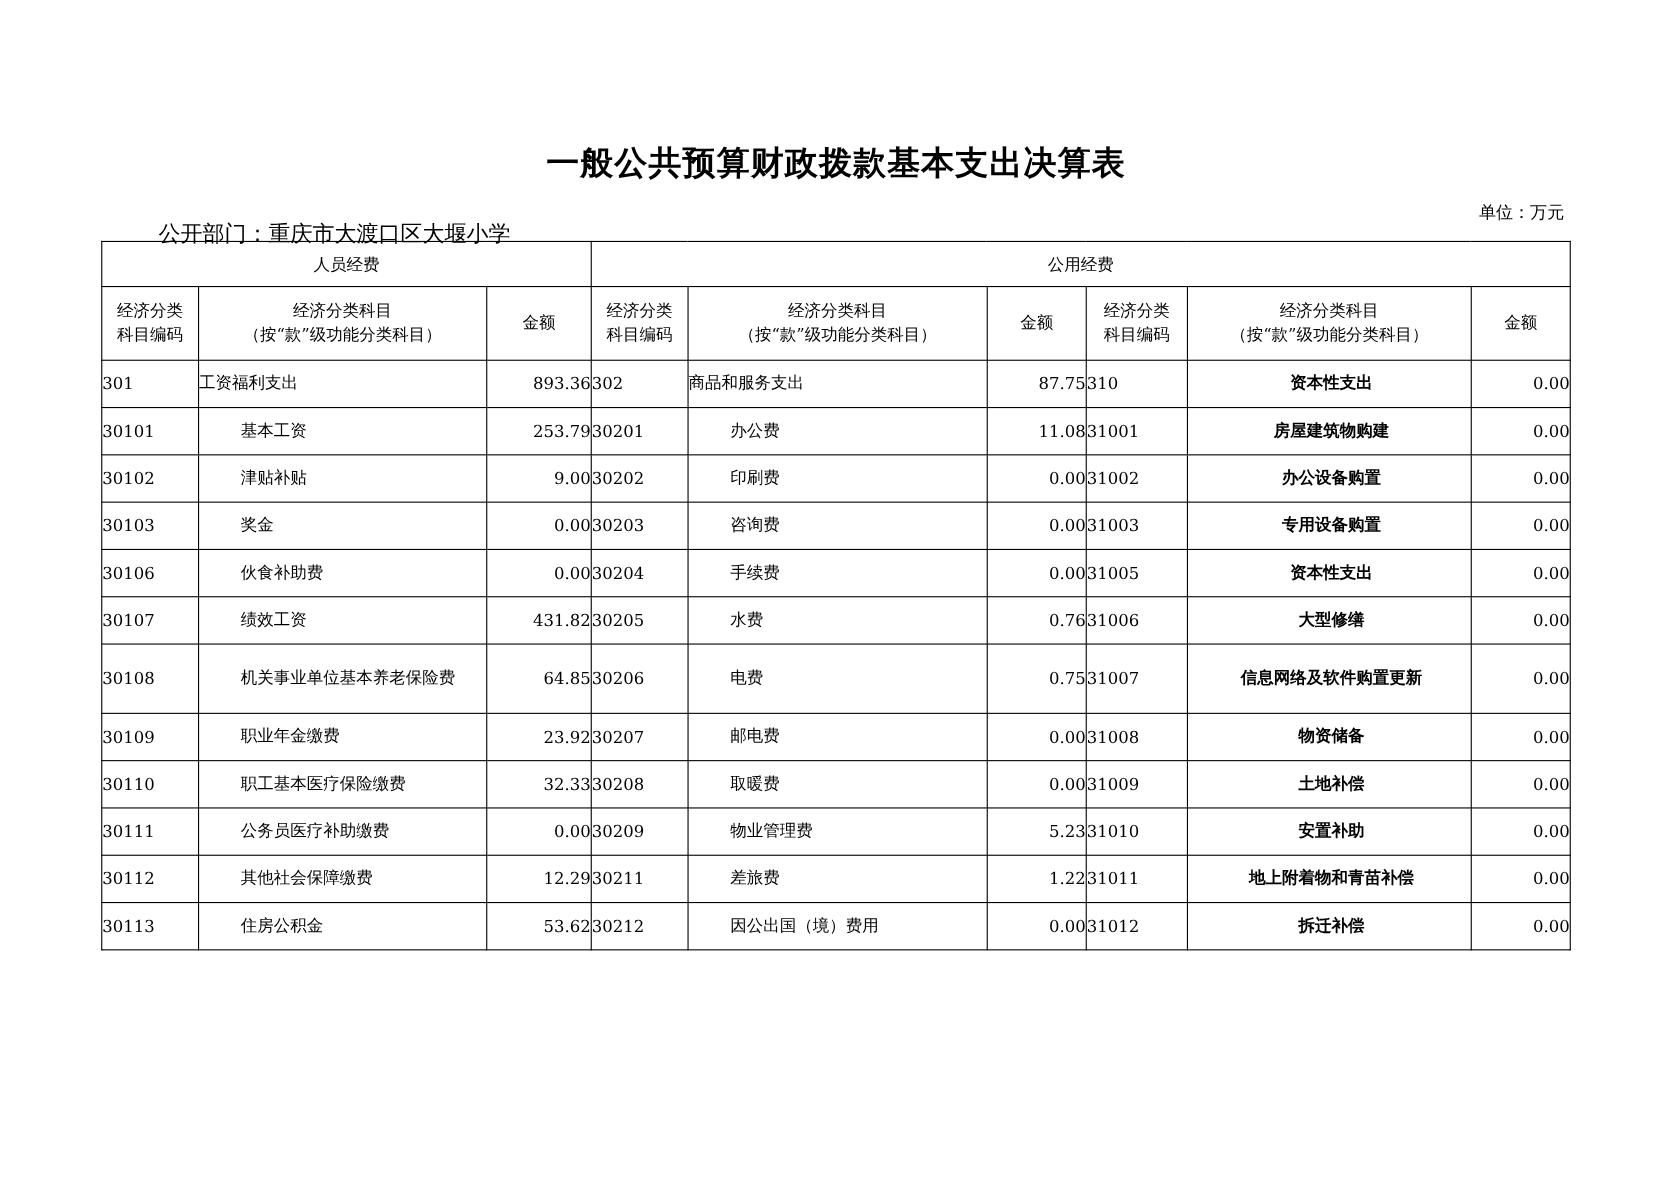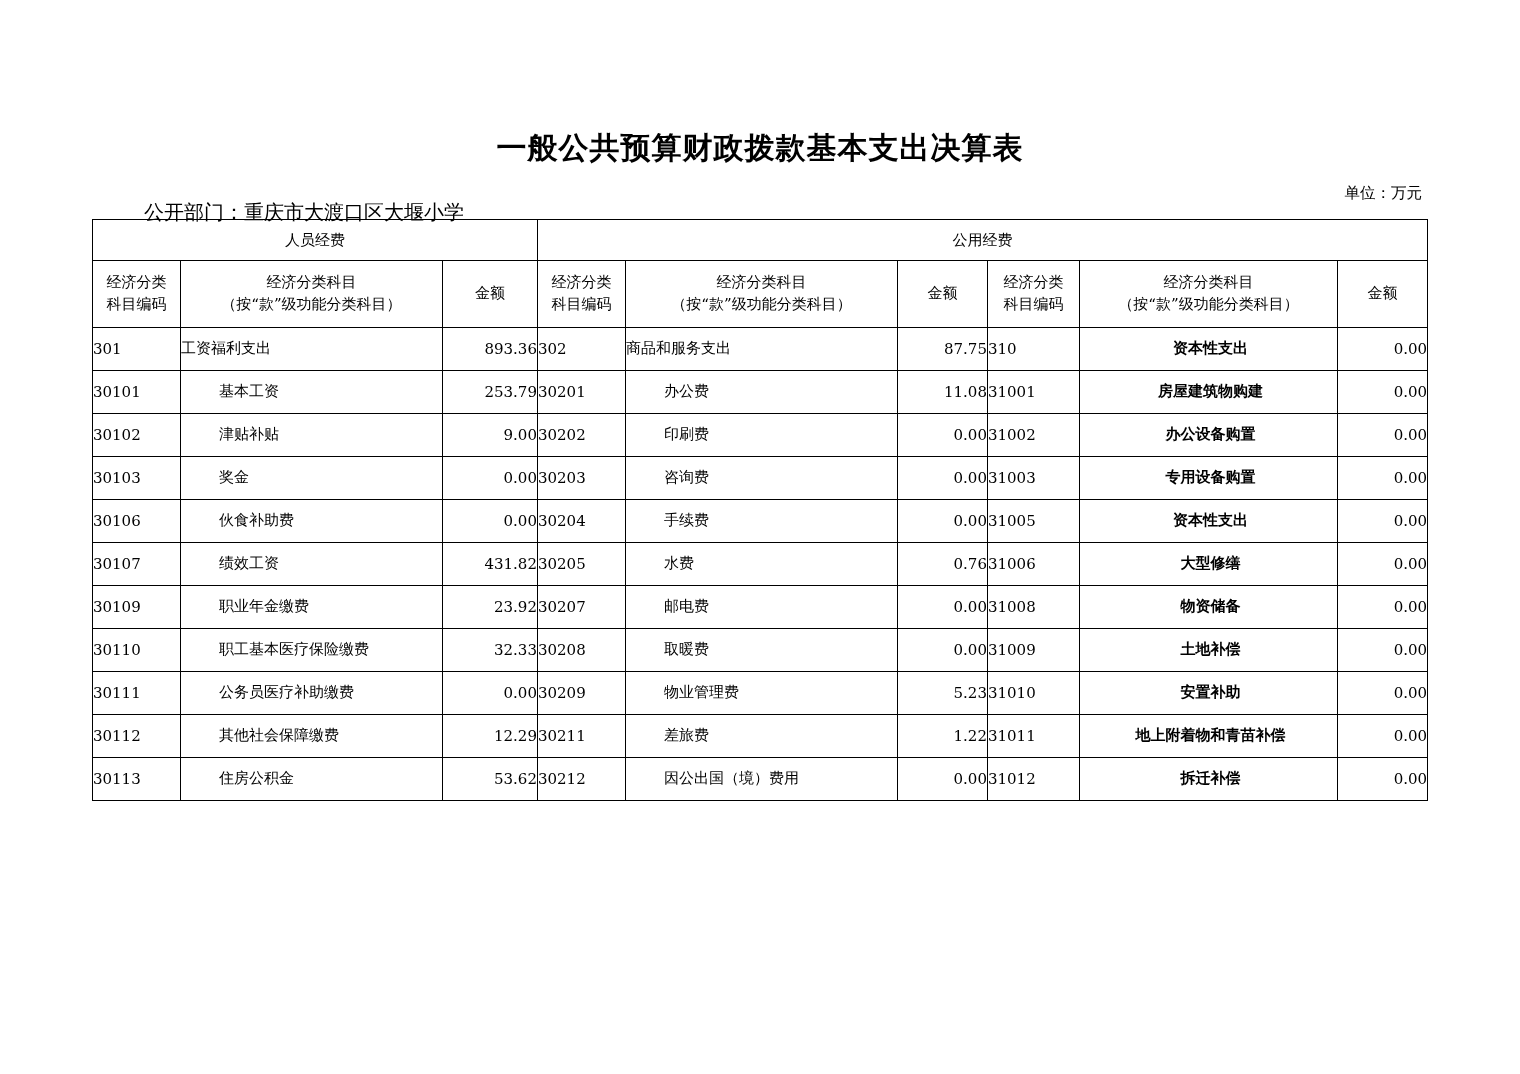--- a/index.html
+++ b/index.html
@@ -246,20 +246,31 @@
           <td class="subject indent">绩效工资</td>
           <td class="amount">431.82</td>
           <td class="code">30205</td>
           <td class="subject indent">水费</td>
           <td class="amount">0.76</td>
           <td class="code">31006</td>
           <td class="subject center">大型修缮</td>
           <td class="amount">0.00</td>
         </tr>
         <tr>
+          <td class="code tall">30108</td>
+          <td class="subject indent tall">机关事业单位基本养老保险费</td>
+          <td class="amount tall">64.85</td>
+          <td class="code tall">30206</td>
+          <td class="subject indent tall">电费</td>
+          <td class="amount tall">0.75</td>
+          <td class="code tall">31007</td>
+          <td class="subject center tall">信息网络及软件购置更新</td>
+          <td class="amount tall">0.00</td>
+        </tr>
+        <tr>
           <td class="code">30109</td>
           <td class="subject indent">职业年金缴费</td>
           <td class="amount">23.92</td>
           <td class="code">30207</td>
           <td class="subject indent">邮电费</td>
           <td class="amount">0.00</td>
           <td class="code">31008</td>
           <td class="subject center">物资储备</td>
           <td class="amount">0.00</td>
         </tr>

